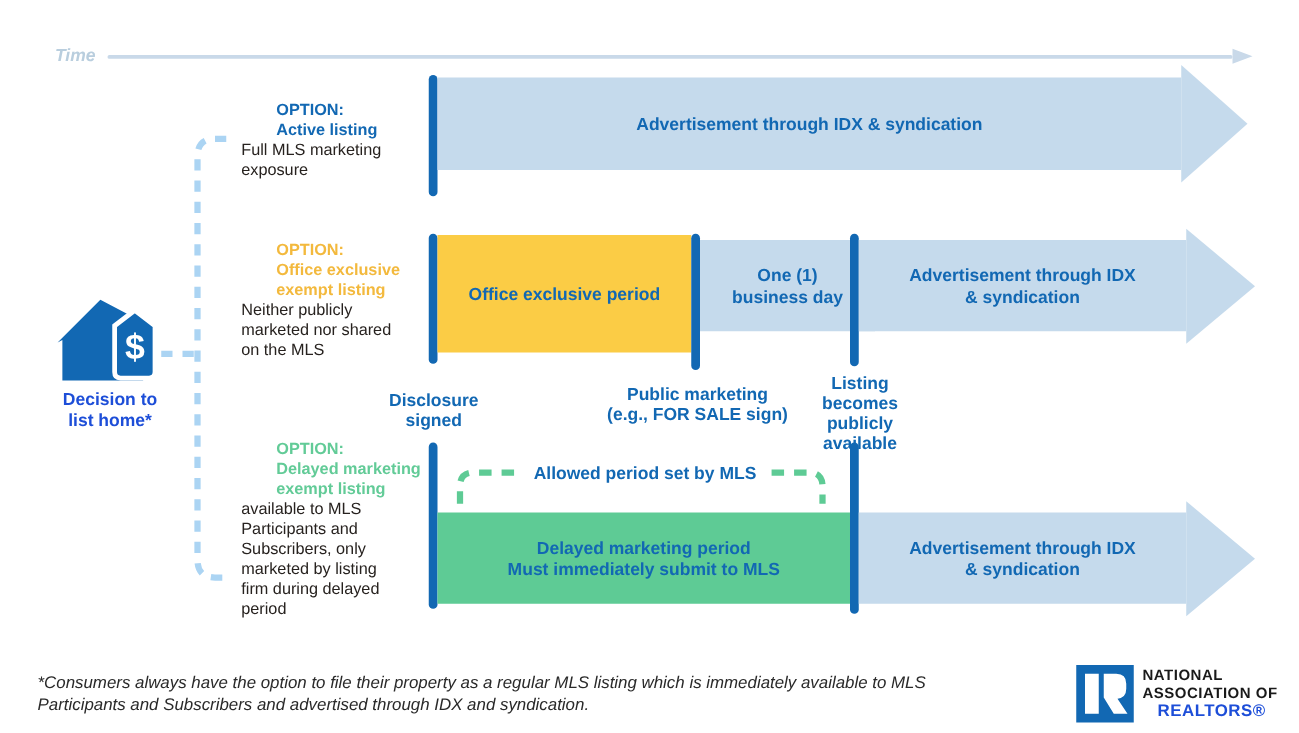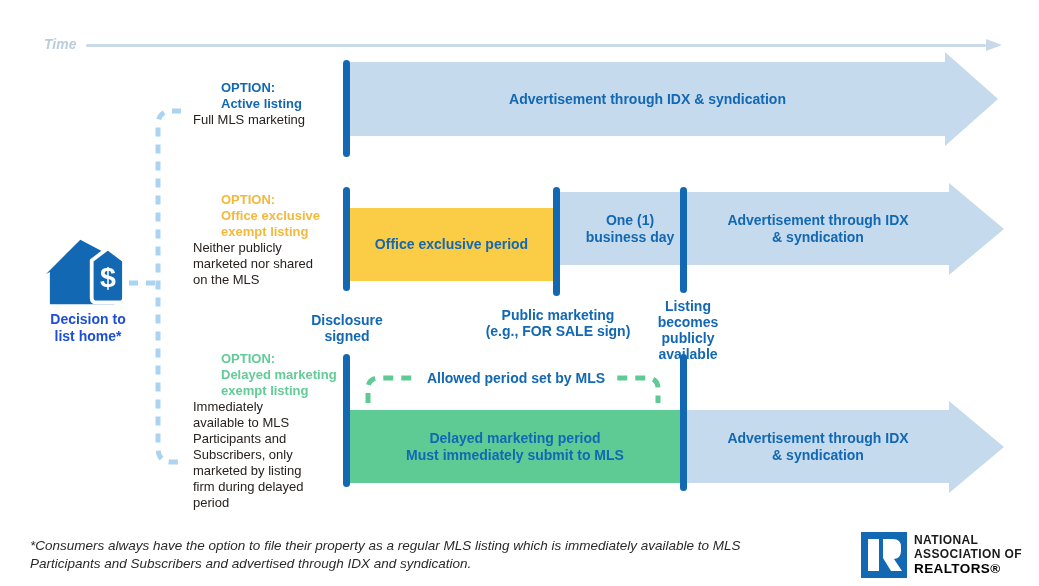--- a/index.html
+++ b/index.html
@@ -44,21 +44,21 @@
     color:#1d4ed8; font-weight:bold; font-size:14px; line-height:17px; }
 
   
   .footnote { position:absolute; left:30px; top:537px; width:830px; font-size:13.5px; font-style:italic;
     color:#2a2a2a; line-height:18px; }
 
   
   .logo-square { position:absolute; left:861px; top:532px; width:46px; height:46px; background:#1268b3; }
   .logo-text { position:absolute; left:914px; top:534px; }
   .logo-l1, .logo-l2 { font-size:12px; line-height:13.5px; font-weight:bold; color:#1a1a1a; letter-spacing:0.4px; }
-  .logo-l3 { font-size:13.5px; line-height:16px; font-weight:bold; color:#000000; letter-spacing:0.4px; }
+  .logo-l3 { font-size:13.5px; line-height:16px; font-weight:bold; color:#1d4ed8; letter-spacing:0.4px;margin-left:12px; }
 
   svg.overlay { position:absolute; left:0; top:0; pointer-events:none; }
 </style>
 </head>
 <body>
 
 <div class="canvas">
 
   <span class="time-label">Time</span>
   <div class="time-line"></div>
@@ -77,37 +77,38 @@
   </svg>
   <div class="decision-label">
     <div>Decision to</div>
     <div>list home*</div>
   </div>
 
   <div class="opt" style="top:80px">
     <div class="bold c-blue">OPTION:</div>
     <div class="bold c-blue">Active listing</div>
     <div>Full MLS marketing</div>
+    <div>exposure</div>
   </div>
   <div class="tick" style="left:343px;top:60px;height:97px"></div>
   <div class="arrow-body" style="left:350px;top:62px;width:595px;height:74px">
     <span>Advertisement through IDX &amp; syndication</span>
   </div>
   <div class="arrow-head" style="left:945px;top:52px;border-width:47px 0 47px 53px"></div>
 
   <div class="opt" style="top:192px">
     <div class="bold c-yellow">OPTION:</div>
     <div class="bold c-yellow">Office exclusive</div>
     <div class="bold c-yellow">exempt listing</div>
     <div>Neither publicly</div>
     <div>marketed nor shared</div>
     <div>on the MLS</div>
   </div>
   <div class="tick" style="left:343px;top:187px;height:104px"></div>
-  <div class="period-box box-yellow" style="left:350px;top:208px;width:203px;height:73px">
+  <div class="period-box box-yellow" style="left:350px;top:188px;width:203px;height:94px">
     <span>Office exclusive period</span>
   </div>
   <div class="tick" style="left:553px;top:187px;height:109px"></div>
   <div class="period-box" style="left:560px;top:192px;width:140px;height:73px">
     <span>One (1)</span>
     <span>business day</span>
   </div>
   <div class="tick" style="left:680px;top:187px;height:106px"></div>
   <div class="arrow-body" style="left:687px;top:192px;width:262px;height:73px">
     <span>Advertisement through IDX</span>
@@ -127,21 +128,20 @@
     <div>Listing</div>
     <div>becomes</div>
     <div>publicly</div>
     <div>available</div>
   </div>
 
   <div class="opt" style="top:351px">
     <div class="bold c-green">OPTION:</div>
     <div class="bold c-green">Delayed marketing</div>
     <div class="bold c-green">exempt listing</div>
-    <div>Immediately</div>
     <div>available to MLS</div>
     <div>Participants and</div>
     <div>Subscribers, only</div>
     <div>marketed by listing</div>
     <div>firm during delayed</div>
     <div>period</div>
   </div>
   <div class="bracket-label">Allowed period set by MLS</div>
   <div class="tick" style="left:343px;top:354px;height:133px"></div>
   <div class="period-box box-green" style="left:350px;top:410px;width:330px;height:73px">

